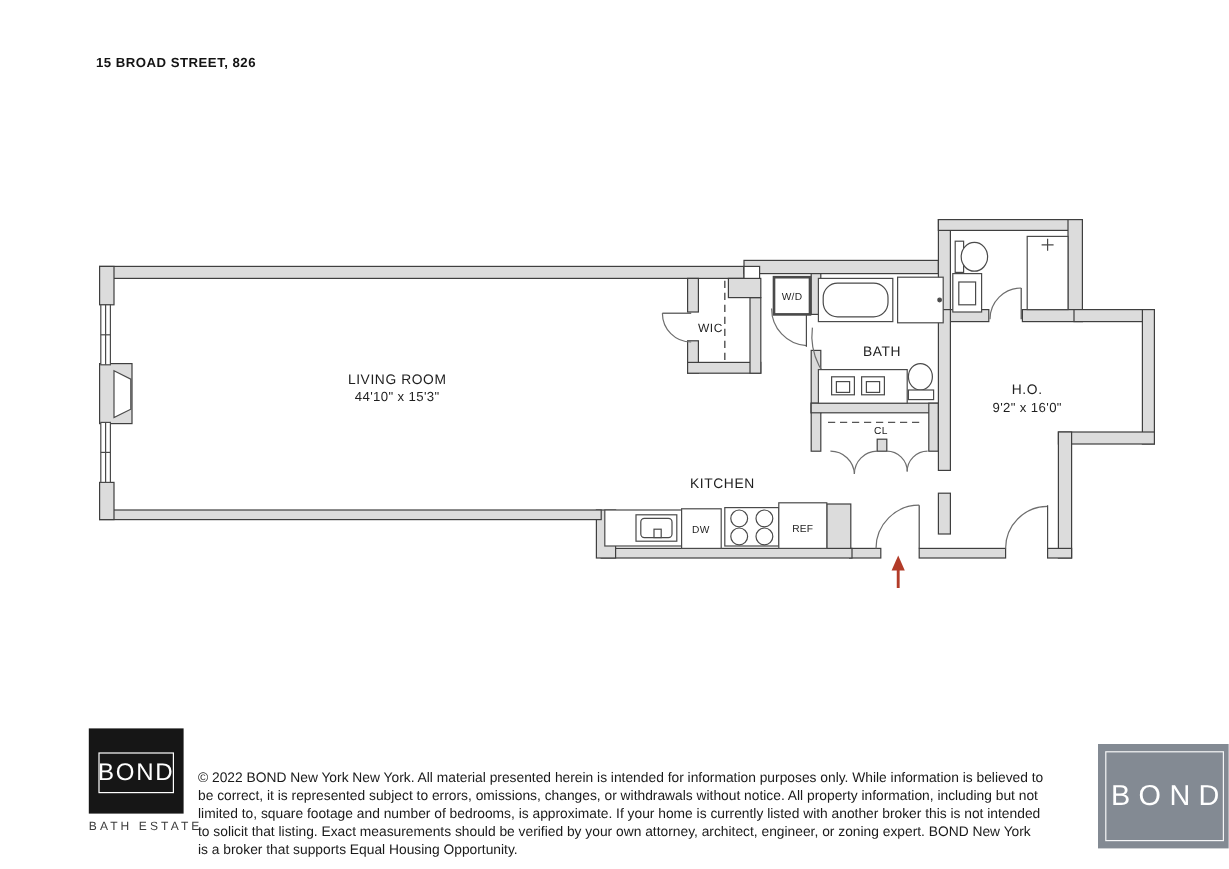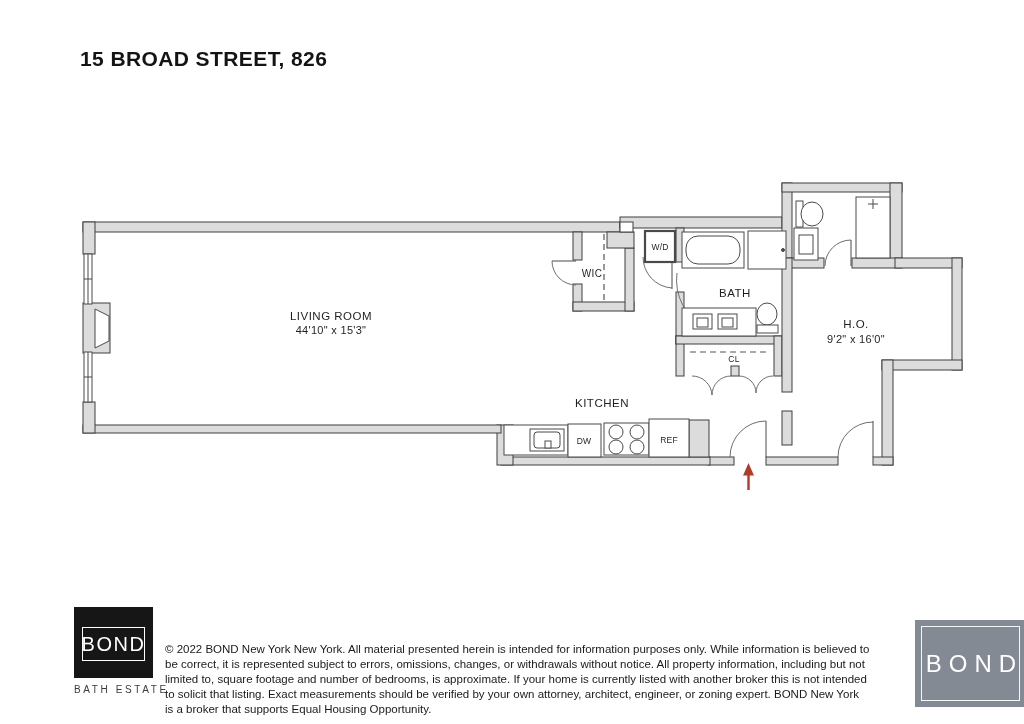--- a/index.html
+++ b/index.html
@@ -1,18 +1,18 @@
 <!DOCTYPE html>
 <html><head>
 <meta charset="utf-8">
 <style>
   html,body{margin:0;padding:0;background:#fff;}
   .page{position:relative;width:1024px;height:724px;background:#fff;overflow:hidden;
         font-family:"Liberation Sans",sans-serif;}
-  .title{position:absolute;left:80px;top:47px;font-size:21px;font-weight:bold;
+  .title{position:absolute;left:80px;top:47px;font-size:11px;font-weight:bold;
          color:#141414;letter-spacing:.4px;}
   svg text{font-family:"Liberation Sans",sans-serif;fill:#1f1f1f;}
   .room-lbl{font-size:11.5px;letter-spacing:.5px;}
   .room-dim{font-size:11px;letter-spacing:.3px;}
   .small-lbl{font-size:8.5px;letter-spacing:.2px;}
   .mid-lbl{font-size:10px;letter-spacing:.4px;}
   
   .logo-box{position:absolute;left:74px;top:607px;width:79px;height:71px;background:#161616;}
   .logo-frame{position:absolute;left:8px;right:8px;top:20px;bottom:17px;
               border:1.5px solid #fff;display:flex;align-items:center;justify-content:center;}

